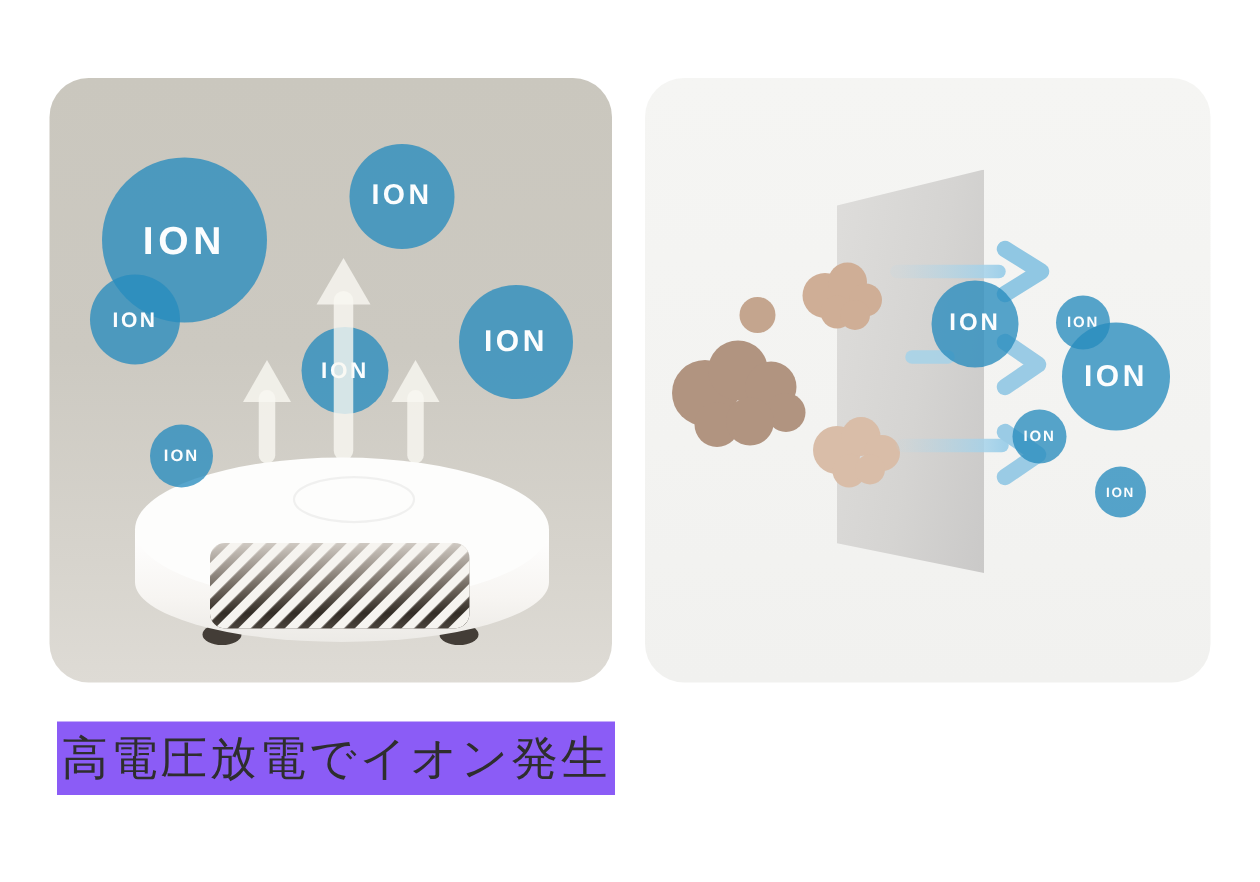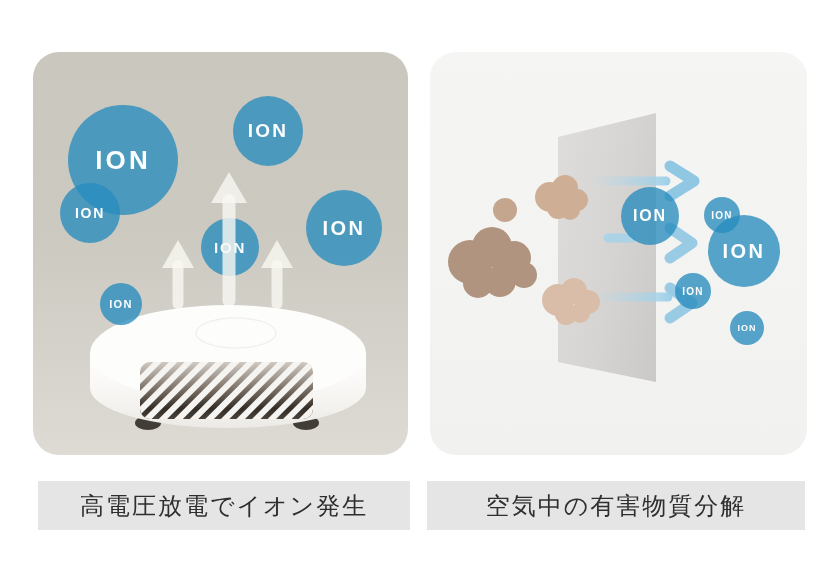--- a/index.html
+++ b/index.html
@@ -15,23 +15,23 @@
 
   
   .ion{position:absolute;border-radius:50%;background:rgba(40,140,190,0.78);
     display:flex;align-items:center;justify-content:center;
     color:#fbfdfe;letter-spacing:0.12em;font-weight:700;}
 
   
   .layer{position:absolute;left:0;top:0;width:100%;height:100%;}
 
   
-  .caption{position:absolute;top:481px;height:49px;background:#e5e5e5;
+  .caption{position:absolute;top:481px;height:49px;background:#8b5cf6;
     display:flex;align-items:center;justify-content:center;
-    font-size:24px;letter-spacing:2px;color:#2e2e2e;font-weight:500;}
+    font-size:31px;letter-spacing:2px;color:#2e2e2e;font-weight:500;}
   .caption-left{left:38px;width:372px;}
   .caption-right{left:427px;width:378px;}
 
   
   .filter-sheet{position:absolute;left:128px;top:61px;width:98px;height:269px;
     background:linear-gradient(100deg,#dedddb 0%,#d5d4d2 55%,#cac9c8 100%);
     clip-path:polygon(0% 8.9%,100% 0%,100% 100%,0% 92.6%);}
 </style>
 </head>
 <body>
@@ -153,15 +153,14 @@
     </svg>
 
     <div class="ion" style="left:191px;top:135px;width:58px;height:58px;font-size:16px;">ION</div>
     <div class="ion" style="left:274px;top:145px;width:36px;height:36px;font-size:10px;">ION</div>
     <div class="ion" style="left:278px;top:163px;width:72px;height:72px;font-size:20px;">ION</div>
     <div class="ion" style="left:245px;top:221px;width:36px;height:36px;font-size:10px;">ION</div>
     <div class="ion" style="left:300px;top:259px;width:34px;height:34px;font-size:9px;">ION</div>
   </div>
 
   <div class="caption caption-left">高電圧放電でイオン発生</div>
-  <div class="caption caption-right">空気中の有害物質分解</div>
 
 </div>
 
 </body></html>

